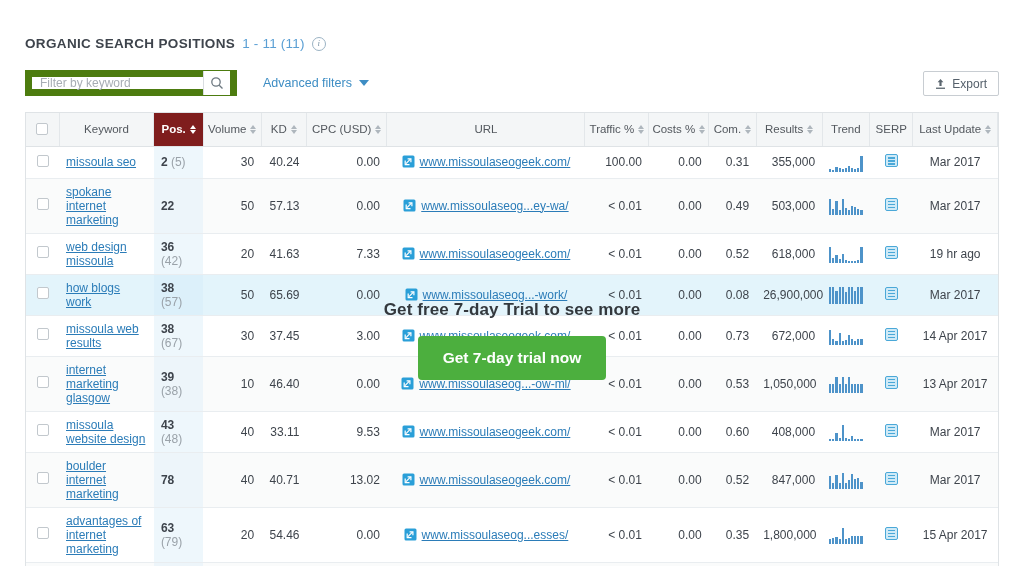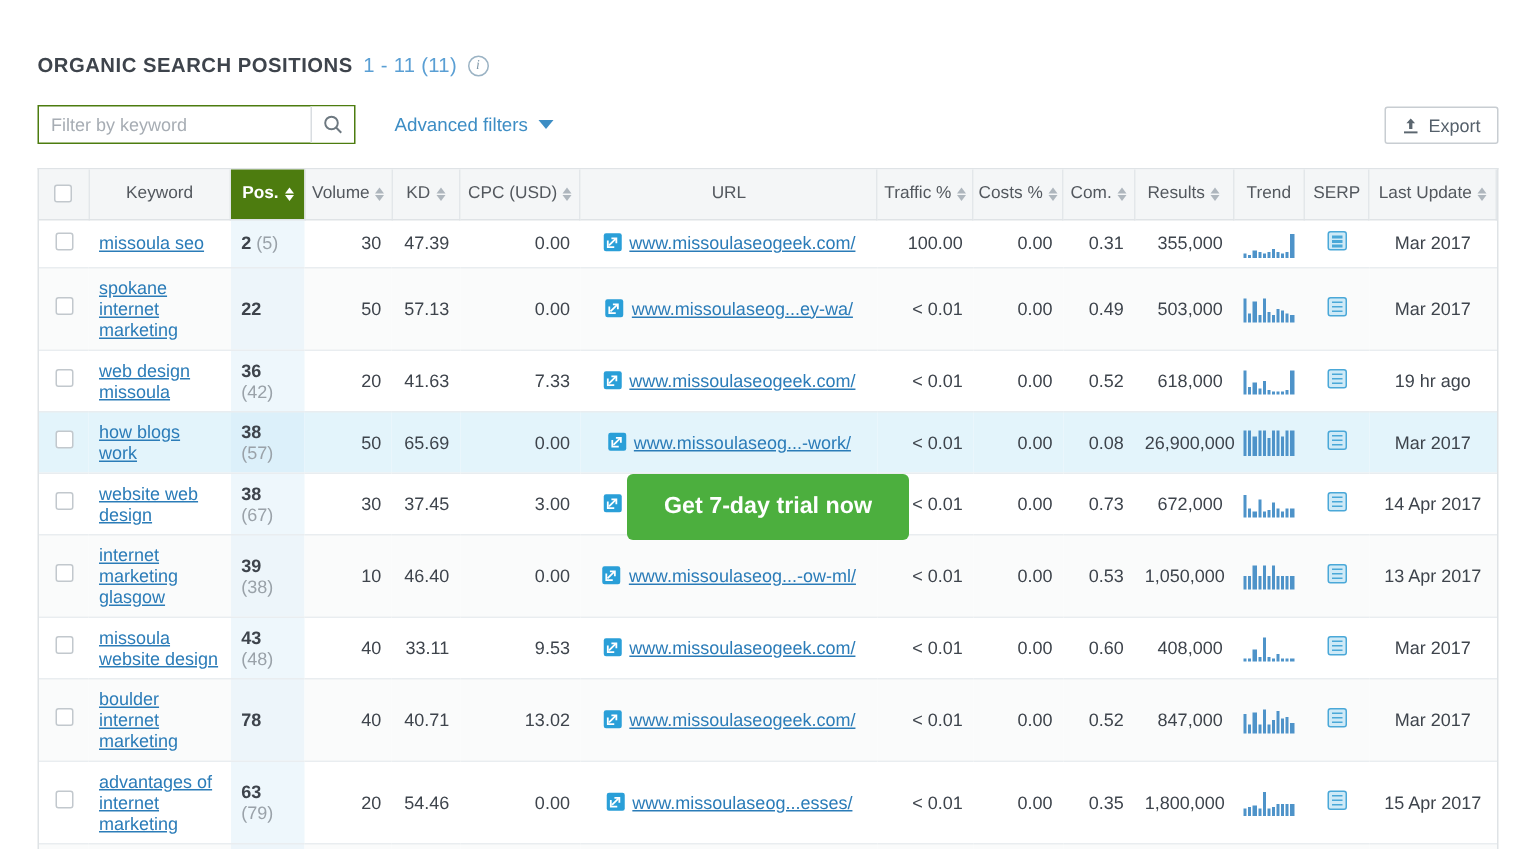--- a/index.html
+++ b/index.html
@@ -50,21 +50,21 @@
 
   
   .filter-bar {
     position: absolute;
     left: 25px; top: 70px;
     display: flex; align-items: center;
   }
   .search-box {
     position: relative;
     width: 212px; height: 26px;
-    border: 1px solid #4d7c0f;
+    border: 7px solid #4d7c0f;
     background: #fff;
     display: flex; align-items: center;
   }
   .search-input {
     border: 0; outline: 0;
     width: 182px; height: 24px;
     padding: 0 6px 0 8px;
     font-size: 12px;
     color: #53585e;
     font-family: "Liberation Sans", sans-serif;
@@ -126,21 +126,21 @@
     border-right: 1px solid #e3e7ea;
     border-bottom: 1px solid #dfe3e6;
     height: 33px;
     font-size: 11.5px;
     font-weight: normal;
     color: #53585e;
     padding: 0 7px;
     white-space: nowrap;
   }
   table.grid thead th.sorted {
-    background: #4d7c0f;
+    background: #7f1d1d;
     color: #ffffff;
     font-weight: bold;
   }
   .th-in { display: flex; align-items: center; justify-content: center; gap: 4px; }
   .sorter {
     display: inline-flex; flex-direction: column; gap: 1px; cursor: pointer;
   }
   .sorter i {
     display: block; width: 0; height: 0;
     border-left: 3.5px solid transparent;
@@ -403,21 +403,21 @@
               </div>
             </th>
           </tr>
       </thead>
       <tbody id="table-body">
           <tr class="row">
             <td class="ctr"><span class="chk"></span></td>
             <td class="kw"><a>missoula seo</a></td>
             <td class="poscell"><span class="pos-main">2</span> <span class="pos-sub">(5)</span></td>
             <td class="num">30</td>
-            <td class="num">47.39</td>
+            <td class="num">40.24</td>
             <td class="num">0.00</td>
             <td class="urlcell ctr"><span class="ext-icon"><svg width="13" height="13" viewBox="0 0 13 13">
                   <rect x="0.5" y="0.5" width="12" height="12" rx="1.5" fill="#2a9fd8"></rect>
                   <path d="M4 8.6 L8.4 4.2" stroke="#fff" stroke-width="1.2"></path>
                   <path d="M5.6 3.9 H8.9 V7.2" fill="none" stroke="#fff" stroke-width="1.2"></path>
                   <path d="M3.2 5.4 V9.7 H7.5" fill="none" stroke="#fff" stroke-width="1.2"></path>
                 </svg></span><a>www.missoulaseogeek.com/</a></td>
             <td class="num">100.00</td>
             <td class="num">0.00</td>
             <td class="num">0.31</td>
@@ -540,21 +540,21 @@
                 <i style="height: 13px;"></i>
                 <i style="height: 17px;"></i>
                 <i style="height: 17px;"></i>
               </div>
             </td>
             <td class="ctr"><span class="serp-icon"></span></td>
             <td class="ctr">Mar 2017</td>
           </tr>
           <tr class="row">
             <td class="ctr"><span class="chk"></span></td>
-            <td class="kw"><a>website web design</a></td>
+            <td class="kw"><a>missoula web results</a></td>
             <td class="poscell"><span class="pos-main">38</span> <span class="pos-sub">(67)</span></td>
             <td class="num">30</td>
             <td class="num">37.45</td>
             <td class="num">3.00</td>
             <td class="urlcell ctr"><span class="ext-icon"><svg width="13" height="13" viewBox="0 0 13 13">
                   <rect x="0.5" y="0.5" width="12" height="12" rx="1.5" fill="#2a9fd8"></rect>
                   <path d="M4 8.6 L8.4 4.2" stroke="#fff" stroke-width="1.2"></path>
                   <path d="M5.6 3.9 H8.9 V7.2" fill="none" stroke="#fff" stroke-width="1.2"></path>
                   <path d="M3.2 5.4 V9.7 H7.5" fill="none" stroke="#fff" stroke-width="1.2"></path>
                 </svg></span><a>www.missoulaseogeek.com/</a></td>
@@ -734,16 +734,17 @@
             <td class="num">3,510,000</td>
             <td class="ctr"></td>
             <td class="ctr"></td>
             <td class="ctr">Mar 2017</td>
           </tr>
         </tbody>
     </table>
   </div>
 
   <div class="overlay">
+    <div class="ov-title">Get free 7-day Trial to see more</div>
     <div class="ov-btn" style="background: rgb(76, 175, 62);">Get 7-day trial now</div>
   </div>
 
 </div>
 
 </body></html>

